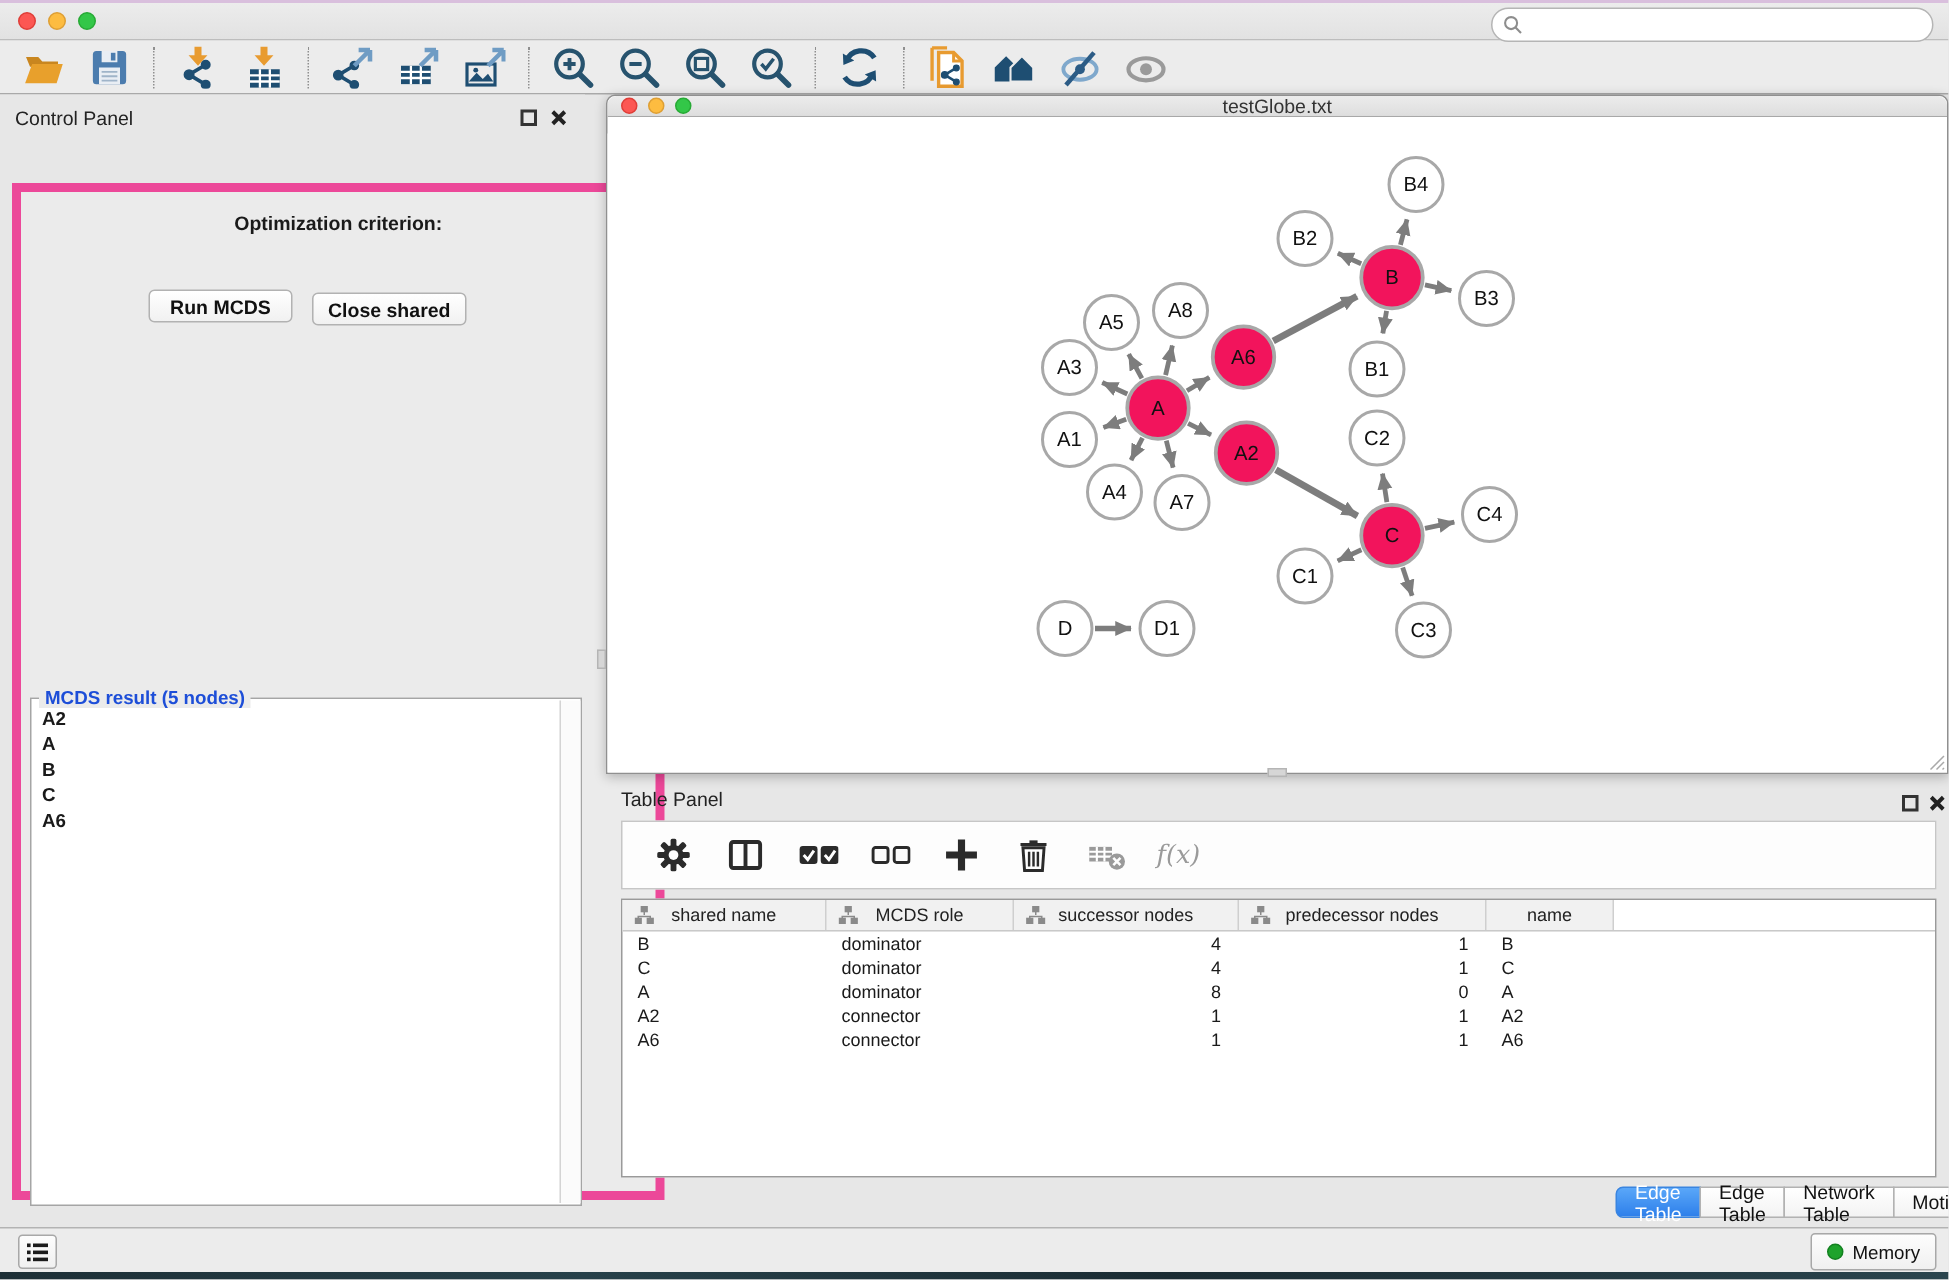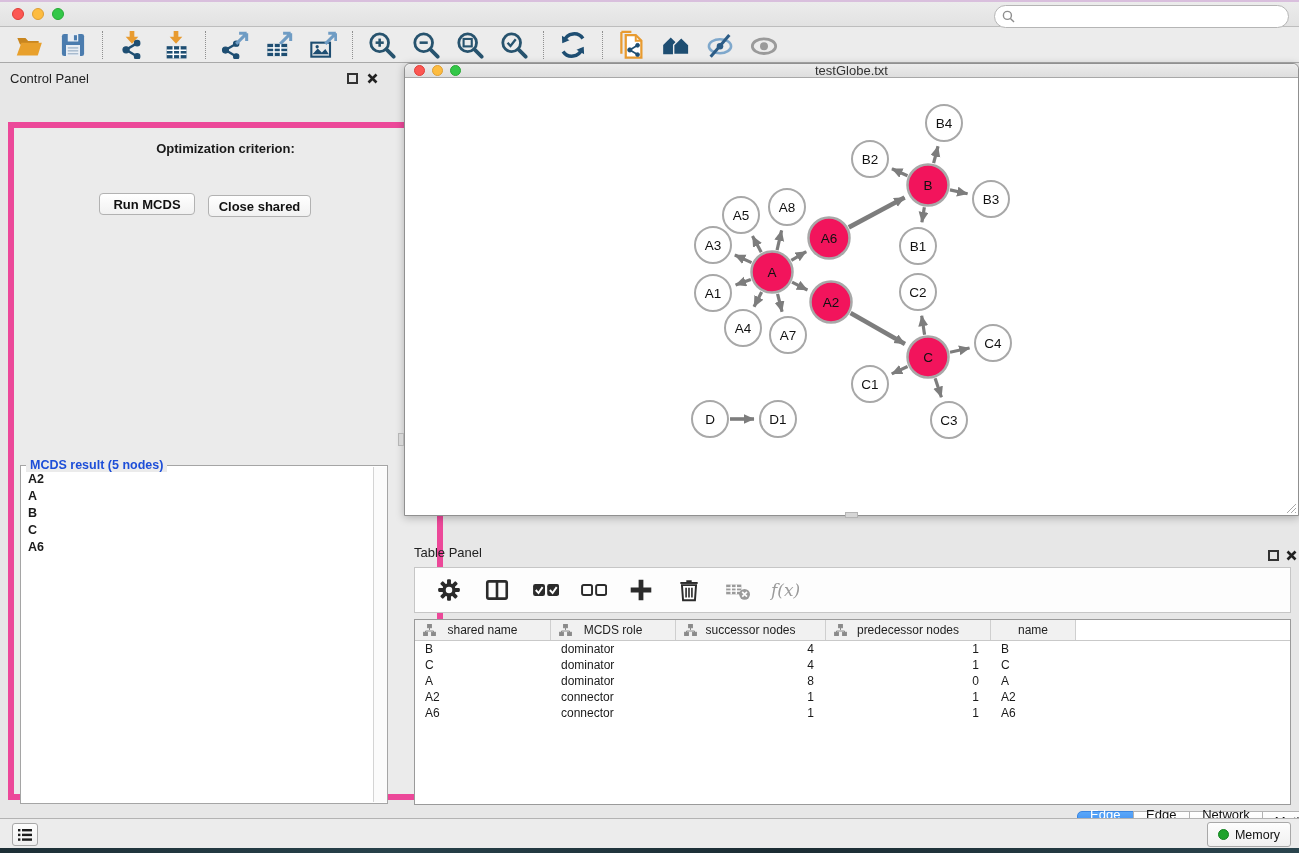--- a/index.html
+++ b/index.html
@@ -95,21 +95,21 @@
   #net-titlebar .lights { display:flex; margin-left:9px; }
   #net-title { position:absolute; left:0; right:0; text-align:center; font-size:13px; color:#333; }
   #net-canvas { position:absolute; left:0; top:25px; width:893px; height:426px; background:#fff; }
   #resize-grip { position:absolute; right:1px; bottom:1px; width:14px; height:14px; }
 
   .split-dot { background:#d6d6d6; border:1px solid #b5b5b5; }
   #split-left { left:398px; top:433px; width:6px; height:13px; }
   #split-bottom { left:845px; top:512px; width:13px; height:6px; }
 
   
-  #table-panel { left:404px; top:520px; width:895px; height:298px;margin-top:20px; }
+  #table-panel { left:404px; top:520px; width:895px; height:298px; }
   #tp-header { position:absolute; left:10px; top:5px; font-size:13px; color:#222; }
   #tp-float { right:20px; } #tp-close { right:2px; }
   #tp-toolbar { position:absolute; left:10px; top:27px; width:877px; height:46px;
     background:#fdfdfd; border:1px solid #c6c6c6; display:flex; align-items:center; gap:20px; padding-left:20px; }
   .tp-icon { display:flex; align-items:center; justify-content:center; width:28px; height:28px; }
   .fx-label { font-family:"DejaVu Serif", serif; font-style:italic; font-size:17px; color:#9a9a9a; }
 
   #node-table { position:absolute; left:10px; top:79px; width:877px; height:186px;
     background:#fff; border:1px solid #9a9a9a; }
   #nt-header { display:flex; height:21px; background:#f1f1f1; border-bottom:1px solid #c9c9c9; }

